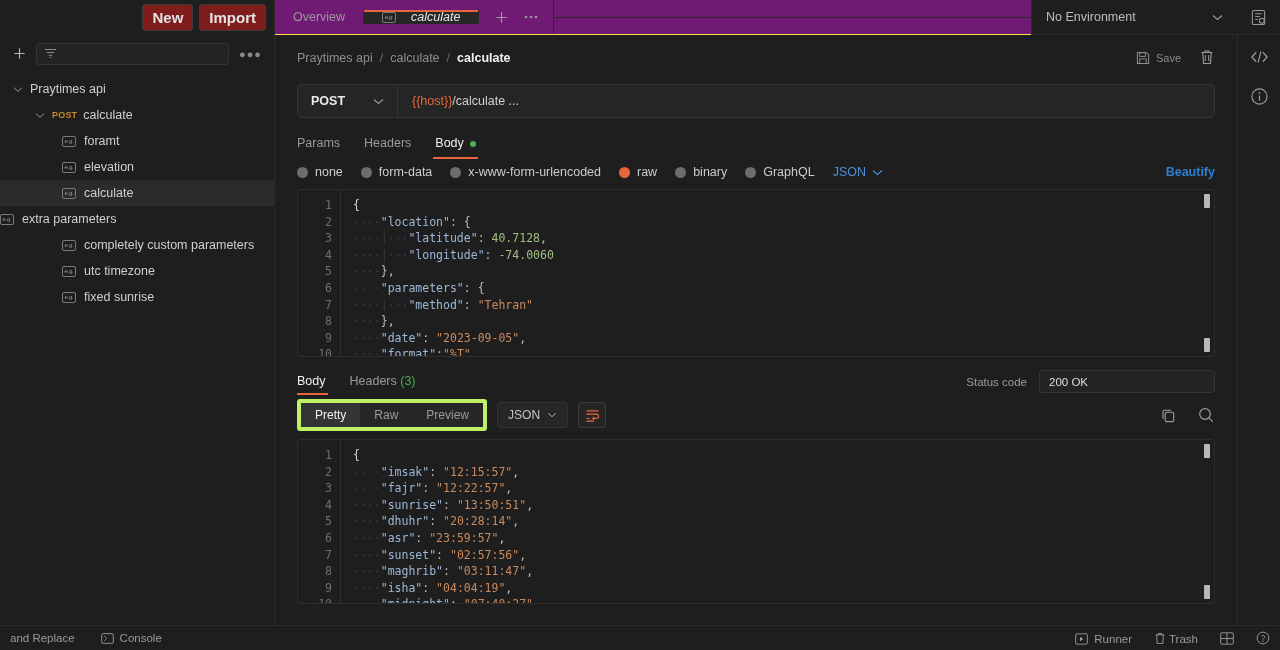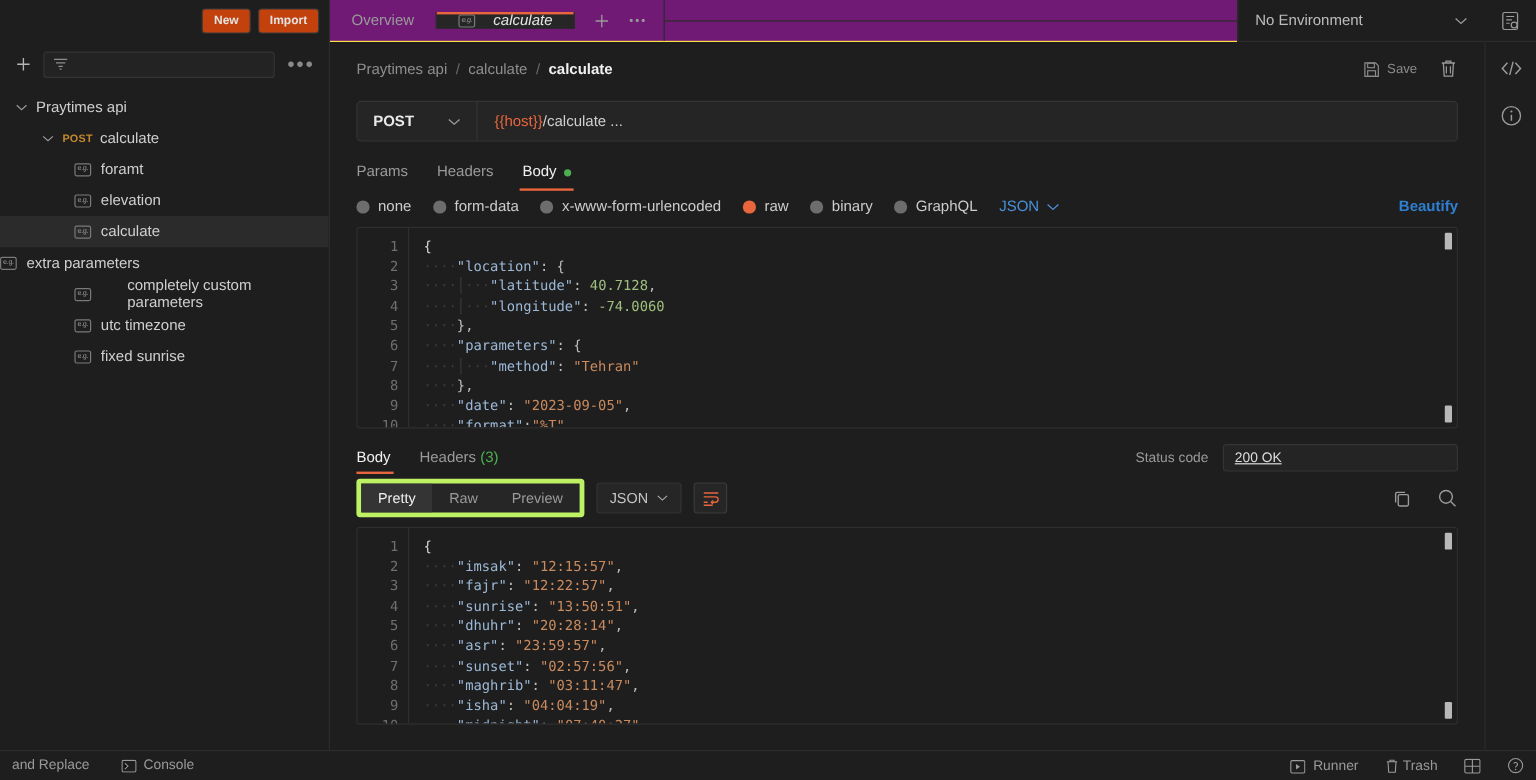--- a/index.html
+++ b/index.html
@@ -9,21 +9,21 @@
     font-family:"Liberation Sans", sans-serif;
     color:#c8c8c8;
     -webkit-font-smoothing:antialiased;
   }
   .app { position:relative; width:1280px; height:650px; display:flex; flex-direction:column; }
 
   
   .topbar { height:35px; display:flex; align-items:stretch; background:#1e1e1e; flex:0 0 35px; }
   .tb-left { width:275px; display:flex; align-items:center; justify-content:flex-end;
              padding-right:8px; gap:6px; background:#1e1e1e; border-right:1px solid #2b2b2b;}
-  .tb-btn { font-size:10px; font-weight:bold; color:#e3e3e3; background:#c2410c;
+  .tb-btn { font-size:15px; font-weight:bold; color:#e3e3e3; background:#7f1d1d;
             border:1px solid #3a3a3a; border-radius:3px; padding:4px 9px; cursor:pointer; }
   .tabs { flex:1; display:flex; align-items:center; background:#701a75; border-bottom:1px solid #fde047;}
   .tab { display:flex; align-items:center; gap:7px; padding:0 18px; font-size:12.5px;
          color:#9a9a9a; border-right:1px solid #2b2b2b; cursor:pointer; position:relative; }
   .tab.active { background:#262626; color:#e6e6e6; font-style:italic; }
   .tab.active:before { content:""; position:absolute; left:0; right:0; top:0; height:2px; background:#e8663d; }
   .tab-icons { display:flex; align-items:center; gap:2px; padding:0 8px; border-right:1px solid #2b2b2b; }
   .ticon { width:28px; height:34px; display:flex; align-items:center; justify-content:center;
            color:#9a9a9a; cursor:pointer; }
   .tabs-filler { flex:1; border-bottom:1px solid #2b2b2b; }
@@ -107,22 +107,22 @@
   .p { color:#bdbdbd; }
   .ind { color:#3c3c3c; }
   .scroll { position:absolute; right:3px; top:4px; bottom:4px; width:8px; }
   .sb-t { position:absolute; top:0; left:1px; width:6px; height:14px; background:#b8b8b8; border-radius:1px;}
   .sb-b { position:absolute; bottom:0; left:1px; width:6px; height:14px; background:#b8b8b8; border-radius:1px;}
 
   
   .respbar { display:flex; align-items:flex-end; padding:0 22px; margin-top:8px; height:30px;}
   .status-wrap { margin-left:auto; display:flex; align-items:center; gap:12px; padding-bottom:2px;}
   .status-label { font-size:11.5px; color:#9a9a9a;}
-  .status-box { width:196px; height:23px; background:#242424; border:1px solid #343434; border-radius:3px;
-                display:flex; align-items:center; padding:0 9px; font-size:11.5px; color:#dddddd;text-decoration:underline;}
+  .status-box { width:176px; height:23px; background:#242424; border:1px solid #343434; border-radius:3px;
+                display:flex; align-items:center; padding:0 9px; font-size:11.5px; color:#dddddd;}
   .greencount { color:#4caf50; }
 
   .restools { display:flex; align-items:center; padding:4px 22px 0; gap:0; position:relative;}
   .seg { display:flex; background:#262626; border:4px solid #bef264; border-radius:3px; overflow:hidden;}
   .seg div { font-size:12px; color:#9a9a9a; padding:5px 14px; cursor:pointer;}
   .seg div.on { background:#343434; color:#f0f0f0;}
   .fmtsel { margin-left:10px; display:flex; align-items:center; gap:7px; font-size:12px; color:#c5c5c5;
             background:#262626; border:1px solid #333; border-radius:3px; padding:5px 10px; cursor:pointer;}
   .wrapbtn { margin-left:10px; width:28px;height:26px; background:#262626; border:1px solid #3a3a3a;
              border-radius:3px; display:flex;align-items:center;justify-content:center; cursor:pointer;}
@@ -242,21 +242,21 @@
           <span>elevation</span>
         </div>
         <div class="row selected" style="padding-left:62px;">
           <span class="egicon">e.g.</span>
           <span>calculate</span>
         </div>
         <div class="row" style="">
           <span class="egicon">e.g.</span>
           <span>extra parameters</span>
         </div>
-        <div class="row" style="padding-left:62px;gap:22px;">
+        <div class="row" style="padding-left:62px;">
           <span class="egicon">e.g.</span>
           <span>completely custom parameters</span>
         </div>
         <div class="row" style="padding-left:62px;">
           <span class="egicon">e.g.</span>
           <span>utc timezone</span>
         </div>
         <div class="row" style="padding-left:62px;">
           <span class="egicon">e.g.</span>
           <span>fixed sunrise</span>

